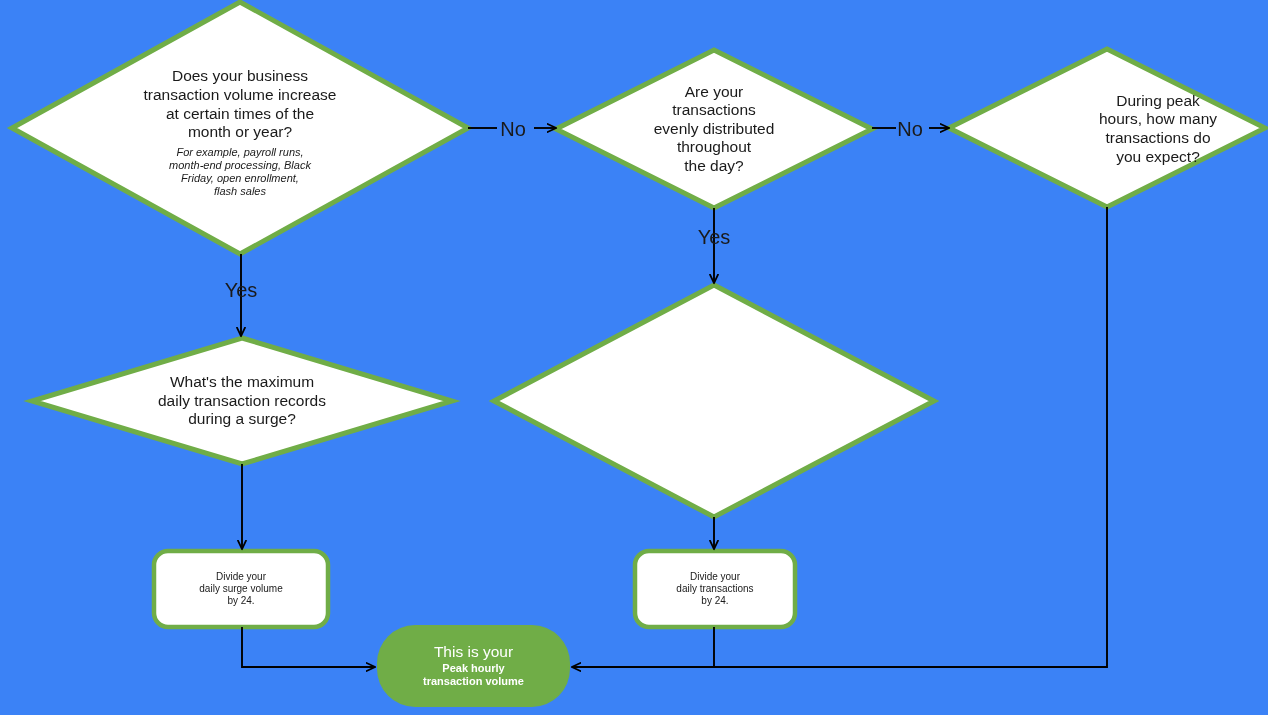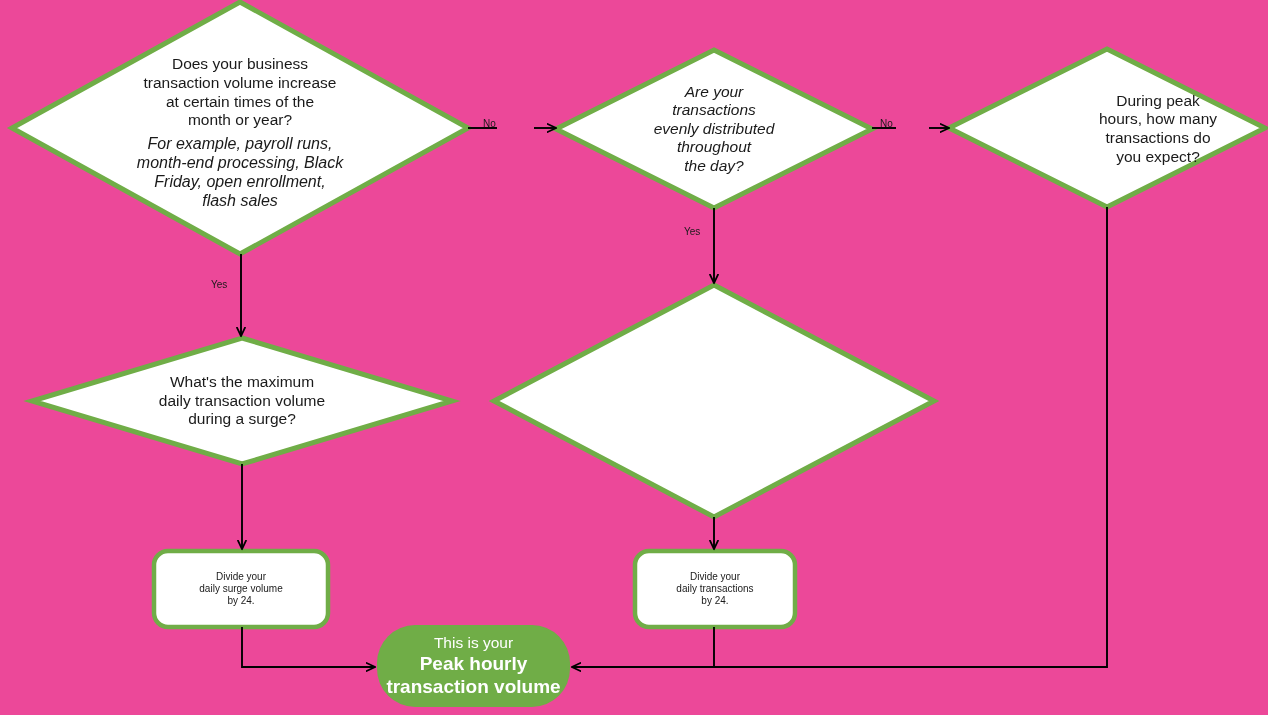--- a/index.html
+++ b/index.html
@@ -8,21 +8,21 @@
     background: #ffffff;
   }
   body {
     font-family: "Liberation Sans", sans-serif;
     -webkit-font-smoothing: antialiased;
   }
   #canvas {
     position: relative;
     width: 1268px;
     height: 715px;
-    background: #ec4899;
+    background: #3b82f6;
     overflow: hidden;
   }
   svg.layer {
     position: absolute;
     left: 0;
     top: 0;
     width: 1268px;
     height: 715px;
   }
   .node-text {
@@ -30,45 +30,46 @@
     text-align: center;
     color: #1a1a1a;
     line-height: 1.2;
     pointer-events: none;
   }
   .q-main {
     font-size: 15.5px;
     white-space: pre-line;
   }
   .q-example {
-    font-size: 16px;
+    font-size: 11px;
     font-style: italic;
     white-space: pre-line;
     margin-top: 4px;
   }
   .box-text {
     font-size: 10px;
     white-space: pre-line;
     color: #1a1a1a;
   }
   .pill-line1 {
     font-size: 15.5px;
     color: #ffffff;
   }
   .pill-line2 {
-    font-size: 19px;
+    font-size: 11px;
     font-weight: bold;
     color: #ffffff;
     white-space: pre-line;
     line-height: 1.22;
   }
   .edge-label {
     position: absolute;
-    font-size: 10px;
+    font-size: 20px;
     color: #1a1a1a;
+    text-align: center;
     pointer-events: none;
   }
   .centerbox {
     display: flex;
     flex-direction: column;
     align-items: center;
     justify-content: center;
   }
 </style>
 </head>
@@ -124,38 +125,38 @@
     <div class="q-main">Does your business
 transaction volume increase
 at certain times of the
 month or year?</div>
     <div class="q-example">For example, payroll runs,
 month-end processing, Black
 Friday, open enrollment,
 flash sales</div>
   </div>
 
-  <div class="node-text centerbox" style="left:604px; top:77px; width:220px; height:104px;font-style:italic;">
+  <div class="node-text centerbox" style="left:604px; top:77px; width:220px; height:104px;">
     <div class="q-main">Are your
 transactions
 evenly distributed
 throughout
 the day?</div>
   </div>
 
   <div class="node-text centerbox" style="left:997px; top:86px; width:220px; height:86px;align-items:flex-end;">
     <div class="q-main">During peak
 hours, how many
 transactions do
 you expect?</div>
   </div>
 
   <div class="node-text centerbox" style="left:92px; top:368px; width:300px; height:66px;">
     <div class="q-main">What's the maximum
-daily transaction volume
+daily transaction records
 during a surge?</div>
   </div>
 
 
   <div class="node-text centerbox" style="left:154px; top:551px; width:174px; height:76px;">
     <div class="box-text">Divide your
 daily surge volume
 by 24.</div>
   </div>
 

